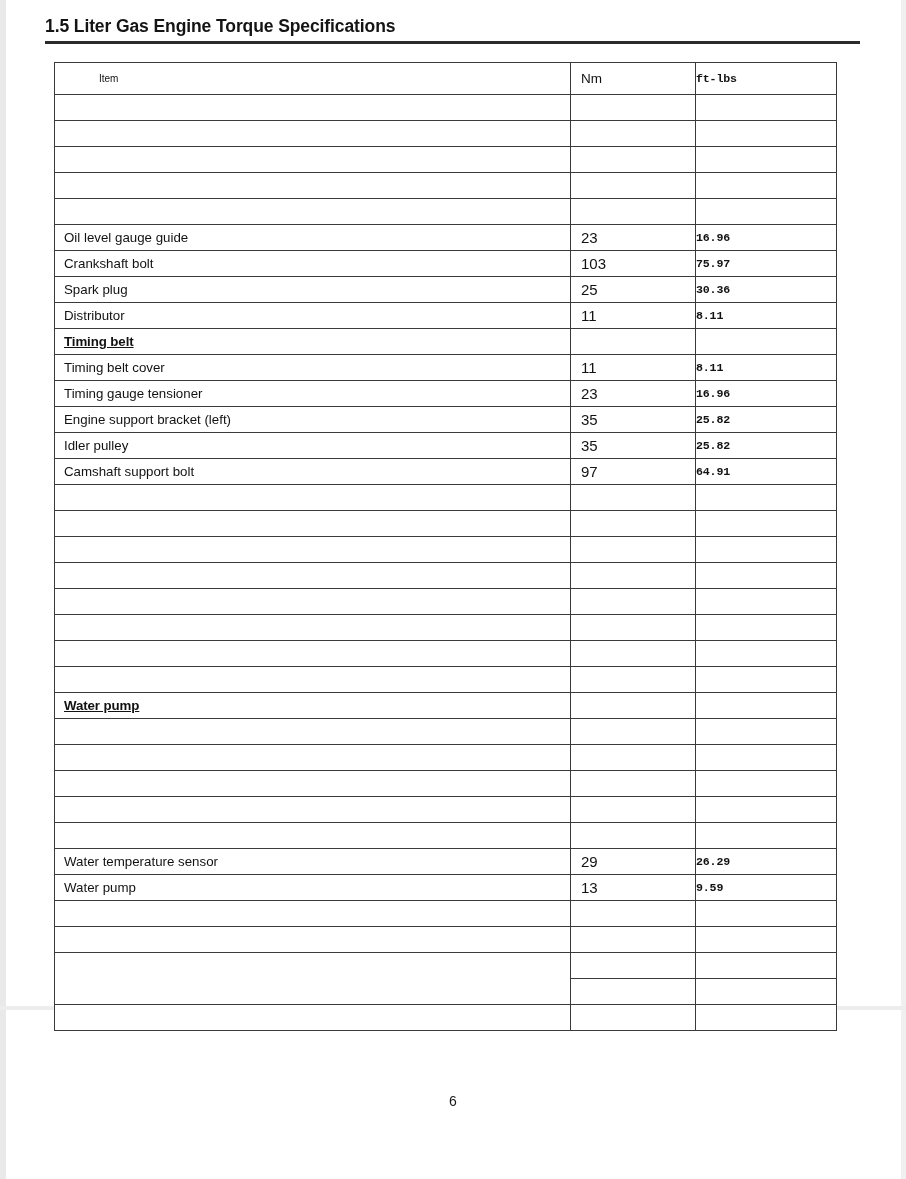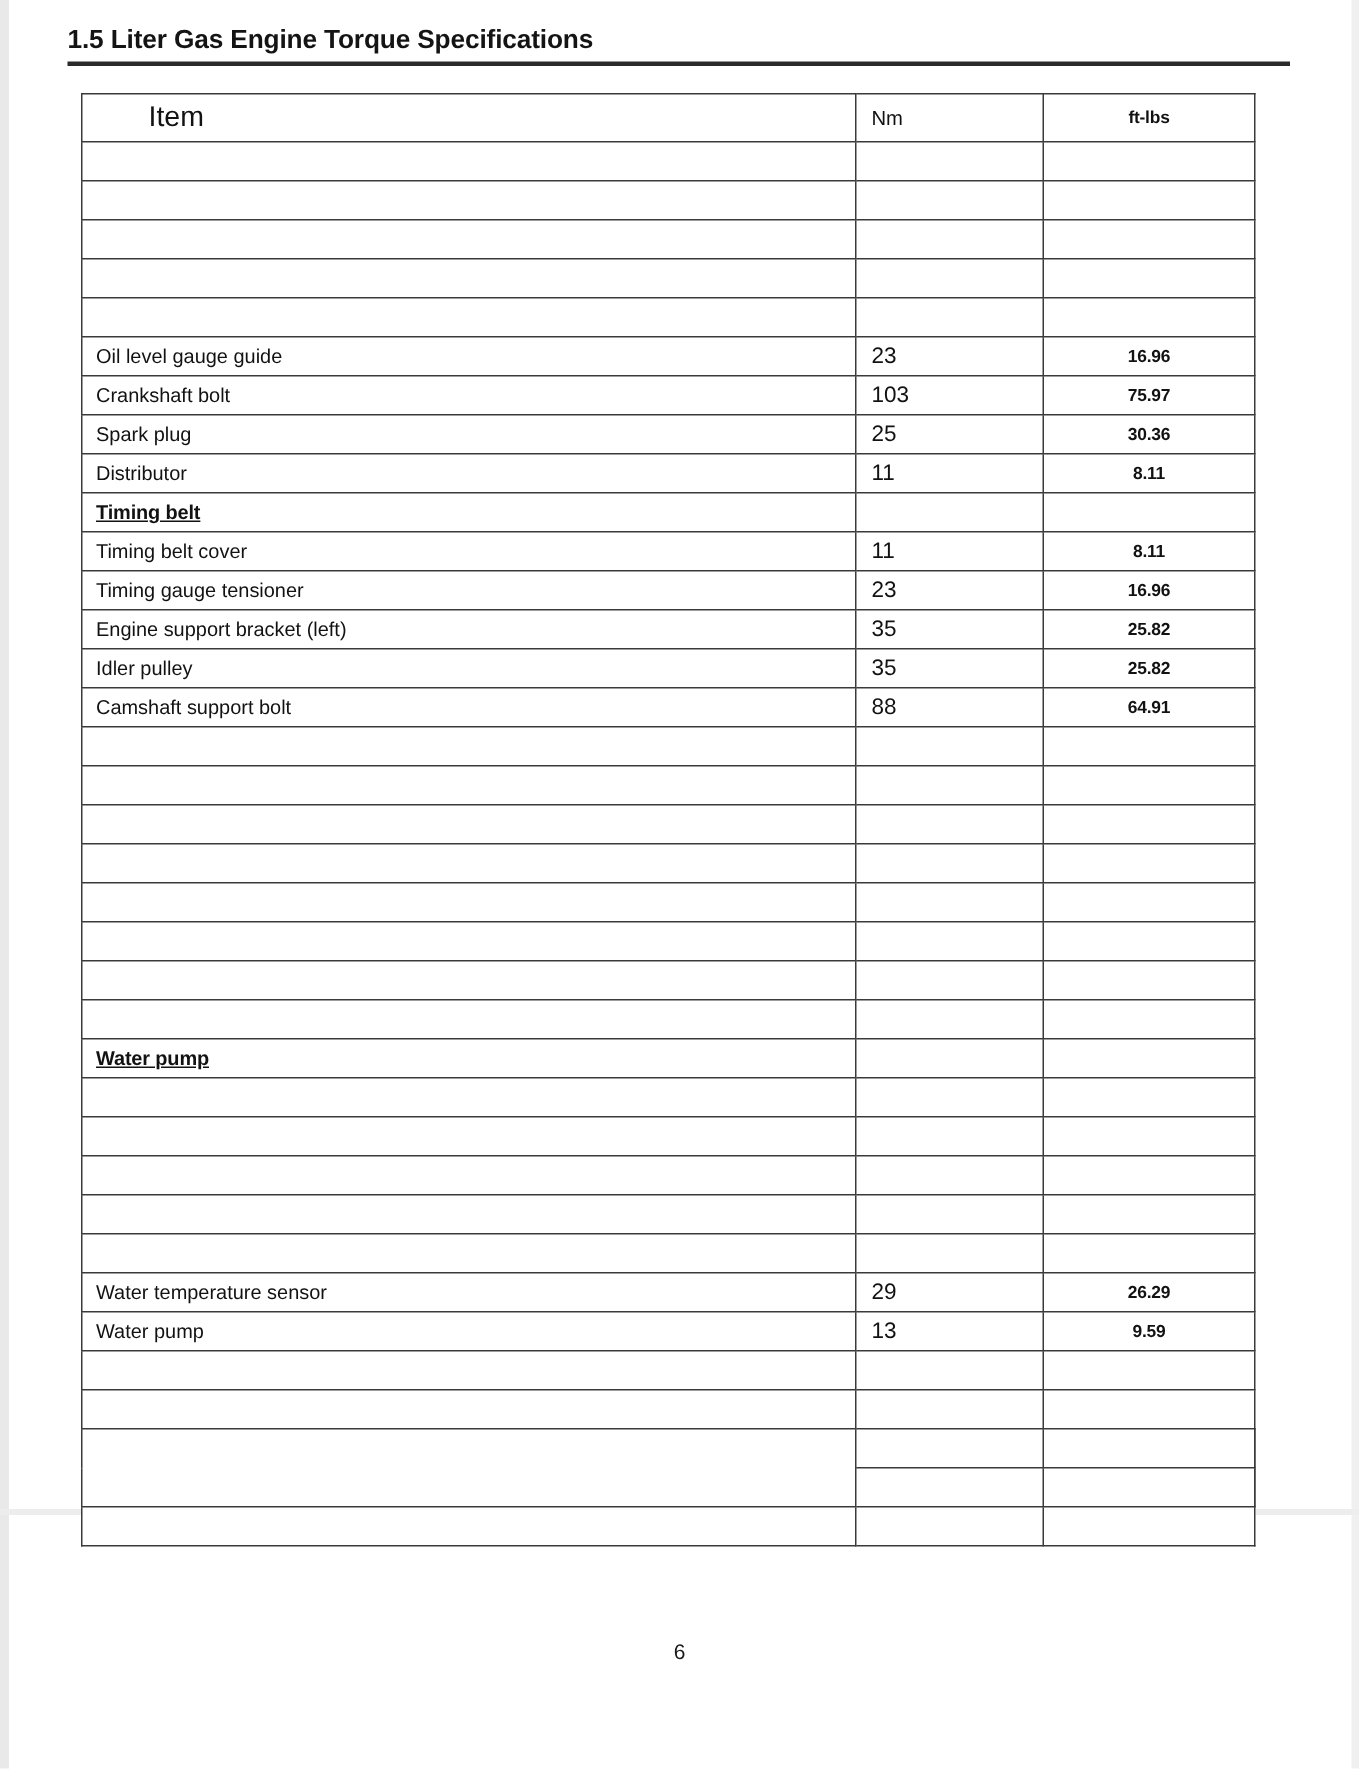--- a/index.html
+++ b/index.html
@@ -90,27 +90,27 @@
   .spec-table tr.head td {
     height: 32px;
     border-bottom-width: 1px;
   }
   .spec-table td.nm {
     padding-left: 10px;
     font-size: 15px;
   }
   .spec-table td.ftlbs {
     padding-left: 0;
-    text-align: center;
     font-size: 11.6px;
     font-weight: bold;
     letter-spacing: -0.15px;
+    font-family: Liberation Mono, monospace;
   }
   .spec-table tr.head td.item {
-    font-size: 19px;
+    font-size: 10px;
     font-weight: normal;
     padding-left: 44px;
   }
   .spec-table tr.head td.nm {
     font-size: 13.5px;
     font-weight: normal;
   }
   .spec-table tr.head td.ftlbs {
     font-size: 11.6px;
     font-weight: bold;
@@ -229,21 +229,21 @@
           <td class="nm">35</td>
           <td class="ftlbs">25.82</td>
         </tr>
         <tr>
           <td class="item">Idler pulley</td>
           <td class="nm">35</td>
           <td class="ftlbs">25.82</td>
         </tr>
         <tr>
           <td class="item">Camshaft support bolt</td>
-          <td class="nm">88</td>
+          <td class="nm">97</td>
           <td class="ftlbs">64.91</td>
         </tr>
         <tr class="empty">
           <td class="item"></td>
           <td class="nm"></td>
           <td class="ftlbs"></td>
         </tr>
         <tr class="empty">
           <td class="item"></td>
           <td class="nm"></td>

